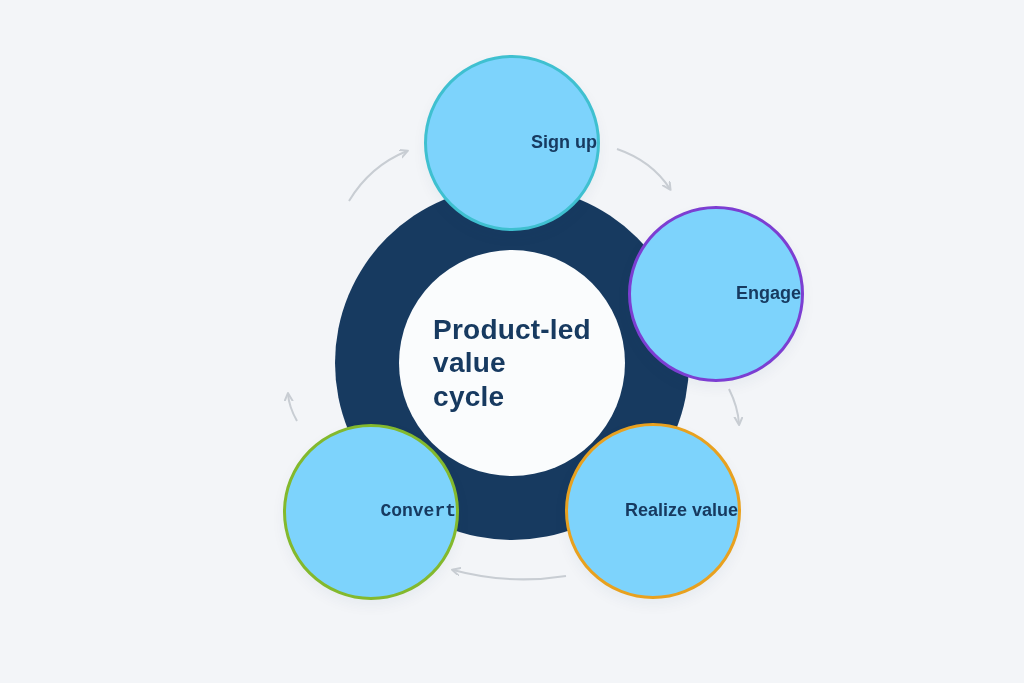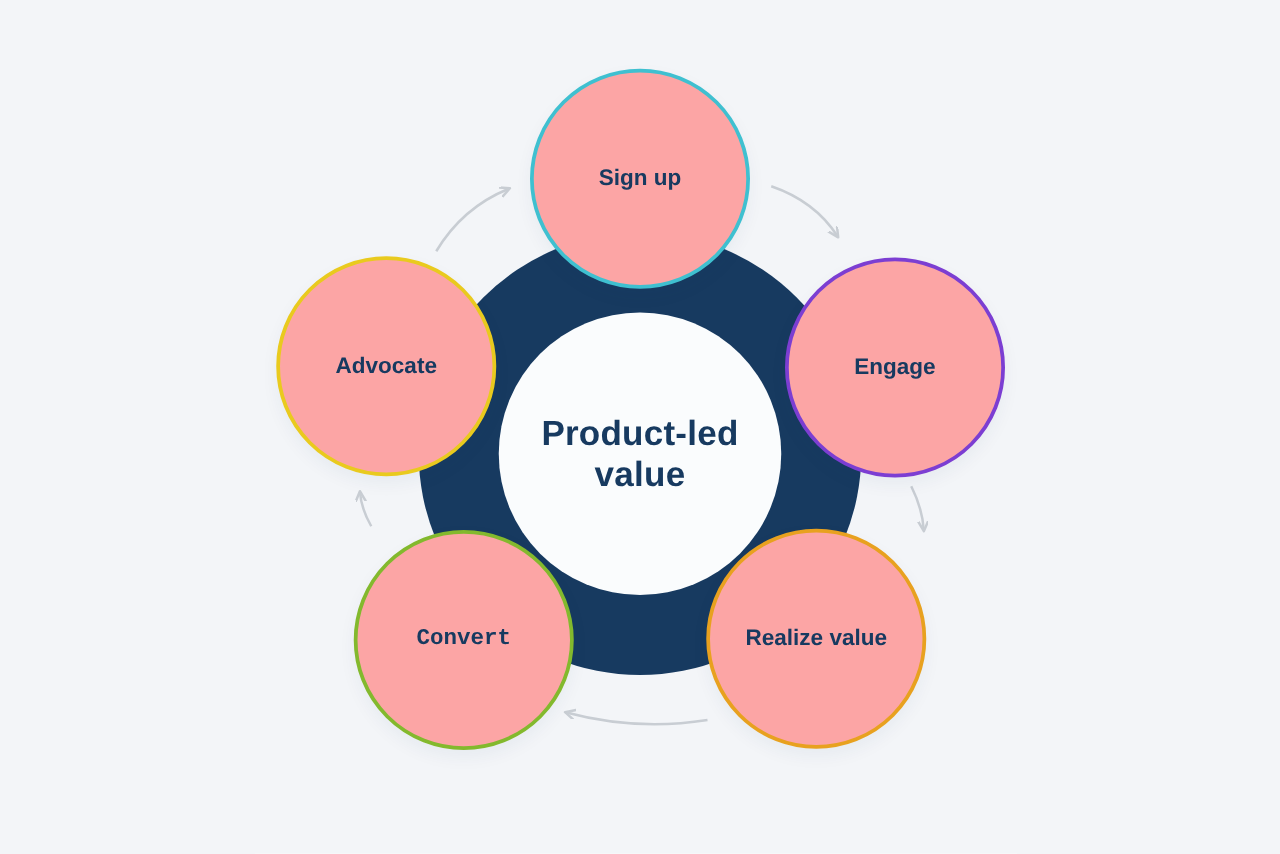--- a/index.html
+++ b/index.html
@@ -37,40 +37,39 @@
     width: 226px;
     height: 226px;
     border-radius: 50%;
     background: #fafcfd;
     z-index: 3;
     display: flex;
     align-items: center;
     justify-content: center;
   }
   .center-title {
-    text-align: center;
     font-weight: bold;
     font-size: 28px;
     line-height: 1.18;
     color: #173a60;
     letter-spacing: 0.2px;
   }
   .center-title span { display: block; }
   .node {
     position: absolute;
     width: 176px;
     height: 176px;
     box-sizing: border-box;
     border-radius: 50%;
     border: 3px solid #7f1d1d;
-    background: #fca5a5;
+    background: #7dd3fc;
     z-index: 2;
     display: flex;
     align-items: center;
-    justify-content: center;
+    justify-content: flex-end;
     box-shadow: 0 6px 14px rgba(23, 58, 96, 0.05);
   }
   .node-label {
     display: block;
     max-width: 120px;
     text-align: center;
     font-weight: bold;
     font-size: 18px;
     line-height: 1.2;
     color: #173a60;
@@ -98,36 +97,34 @@
     <path d="M 566 576 Q 509 585 453 570" fill="none" stroke="#c8cdd3" stroke-width="2" marker-end="url(#arrowhead)"></path>
     <path d="M 297 421 Q 289 407 288 394" fill="none" stroke="#c8cdd3" stroke-width="2" marker-end="url(#arrowhead)"></path>
   </svg>
 
   <div class="ring"></div>
 
   <div class="center-circle">
     <div class="center-title">
       <span>Product-led</span>
       <span>value</span>
+      <span>cycle</span>
     </div>
   </div>
 
   <div class="node node-signup" style="border-color: rgb(63, 192, 208);">
     <span class="node-label">Sign up</span>
   </div>
 
   <div class="node node-engage" style="border-color: rgb(124, 62, 210);">
     <span class="node-label">Engage</span>
   </div>
 
   <div class="node node-realize" style="border-color: rgb(232, 161, 31);">
     <span class="node-label">Realize value</span>
   </div>
 
   <div class="node node-convert" style="border-color: rgb(131, 185, 45);">
     <span class="node-label">Convert</span>
   </div>
 
-  <div class="node node-advocate" style="border-color: rgb(233, 202, 30);">
-    <span class="node-label">Advocate</span>
-  </div>
 
 </div>
 
 </body></html>

